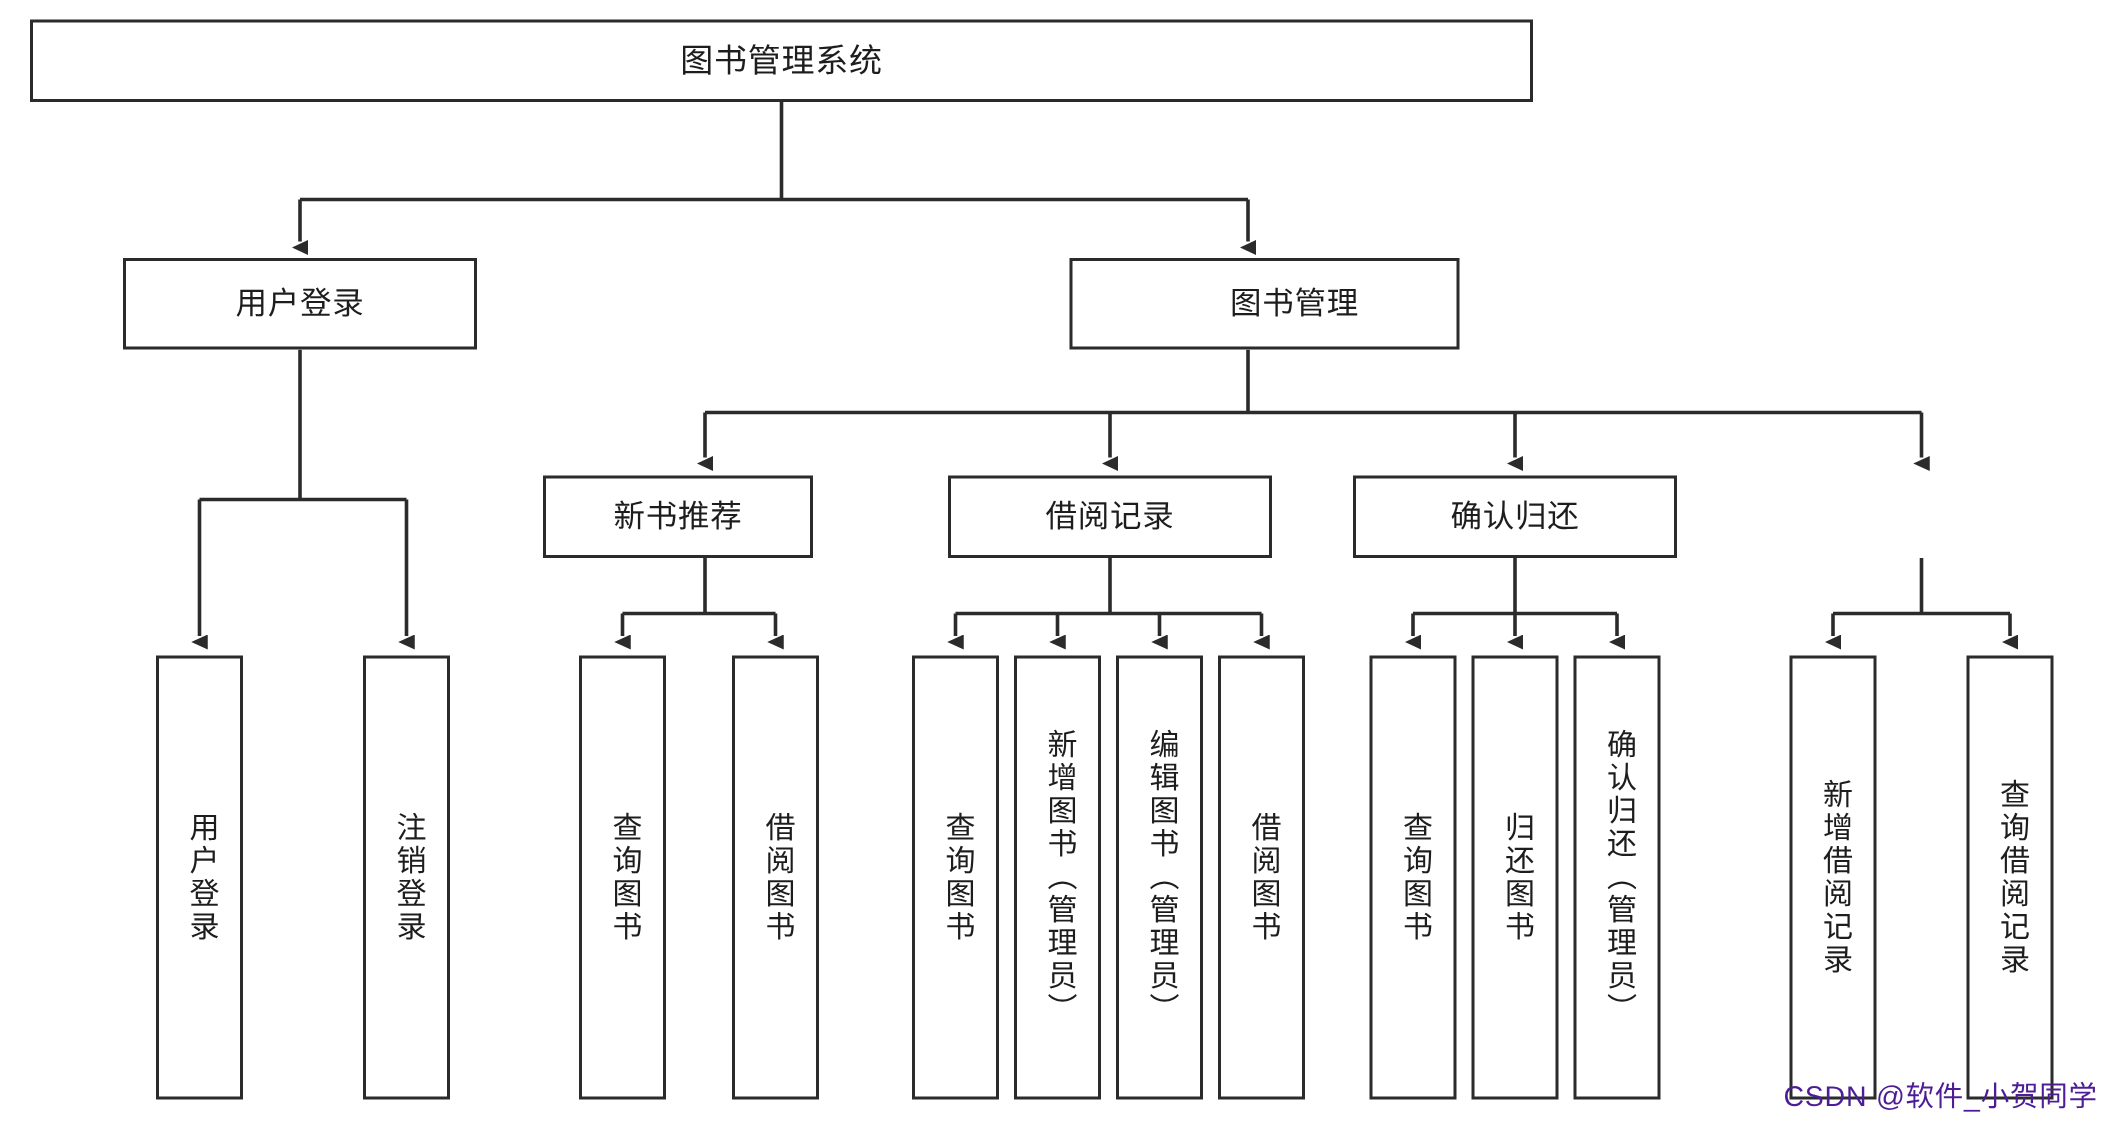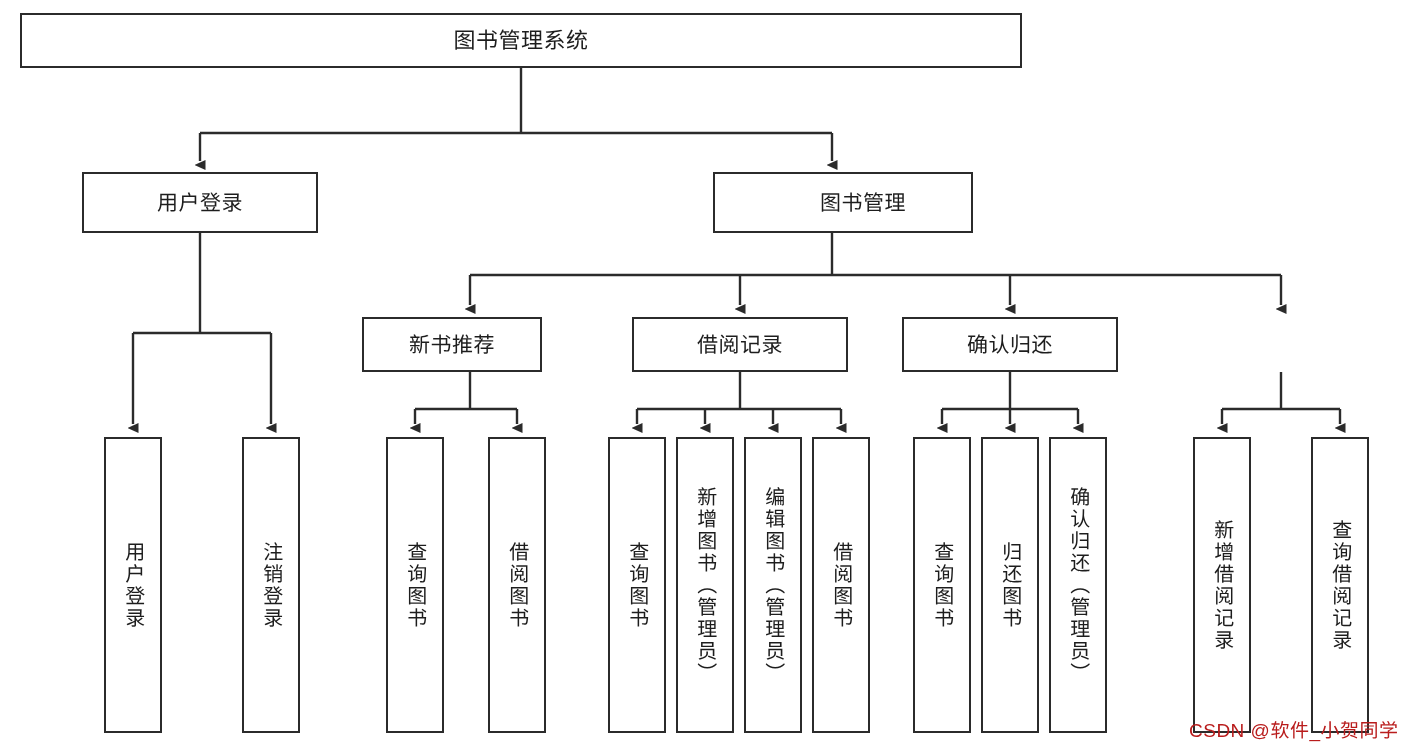--- a/index.html
+++ b/index.html
@@ -57,21 +57,21 @@
     writing-mode: vertical-rl;
     text-orientation: upright;
     font-size: 20px;
     line-height: 1.28;
     letter-spacing: 2px;
     white-space: nowrap;
   }
   .watermark {
     position: absolute;
     font-size: 19px;
-    color: #b91c1c;
+    color: #4c1d95;
     white-space: nowrap;
     z-index: 5;
     letter-spacing: 0.5px;
   }
 </style>
 </head>
 <body>
 
 <div id="canvas">
 

